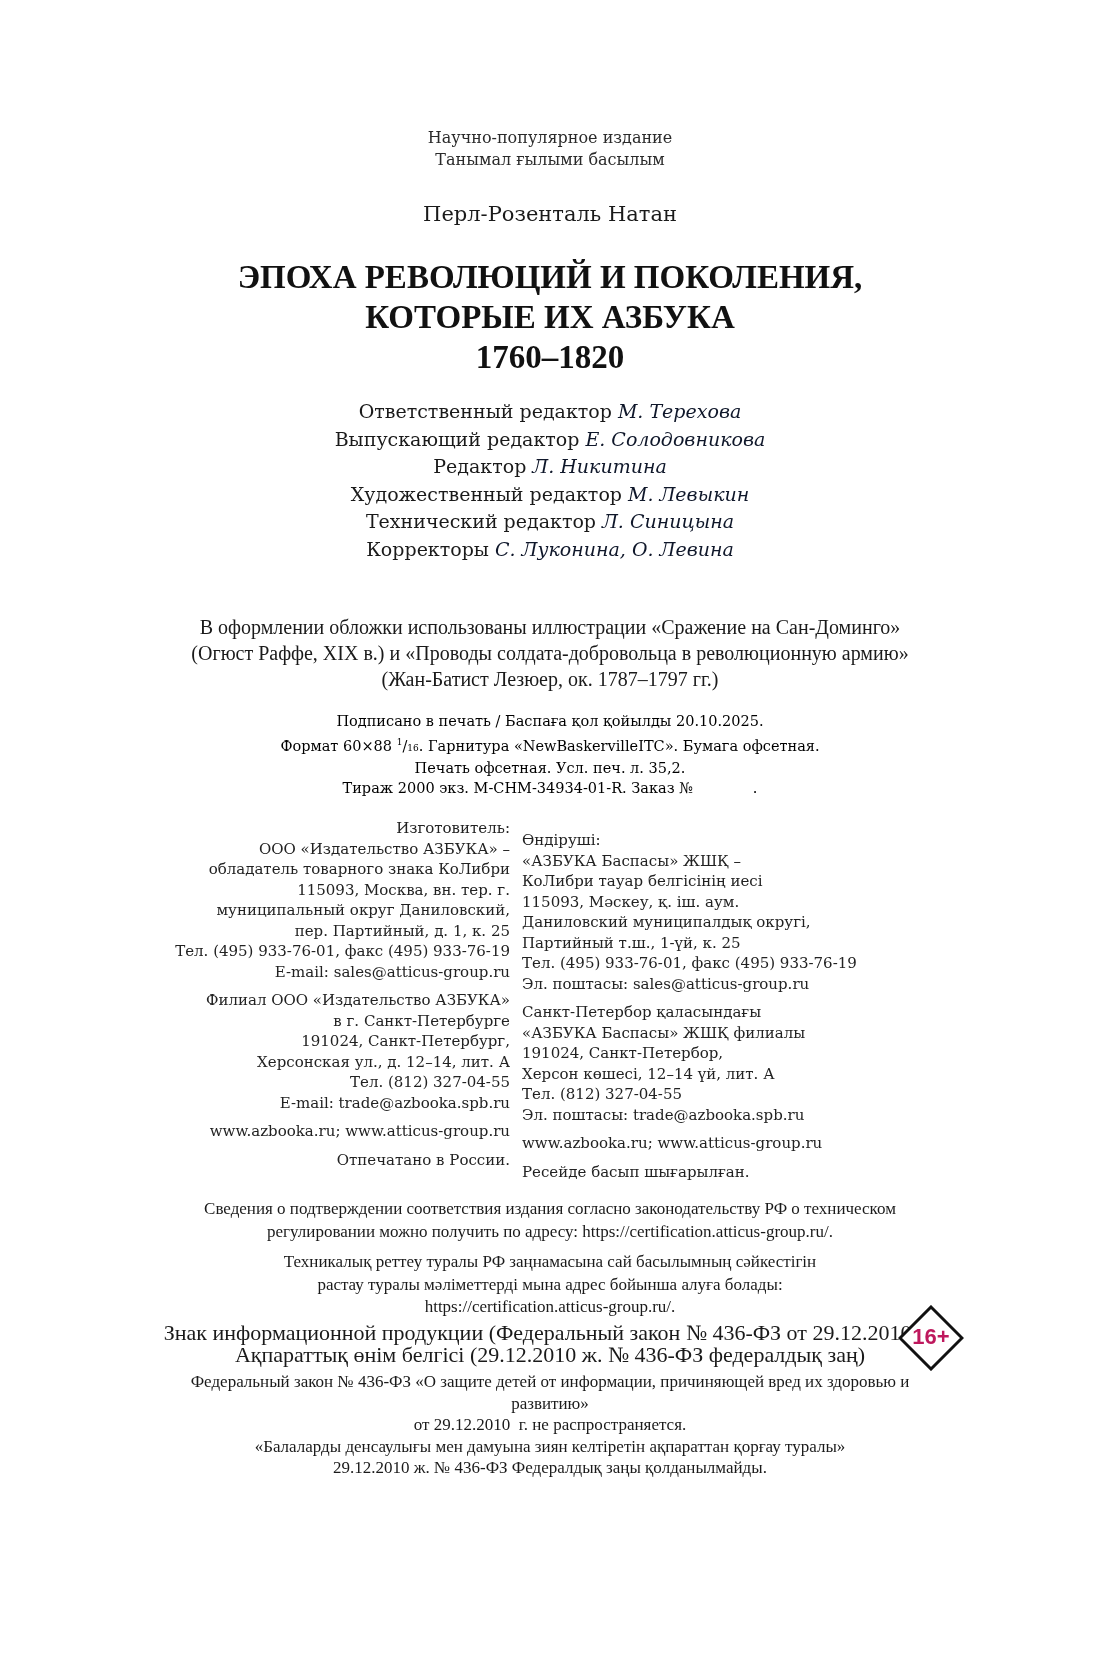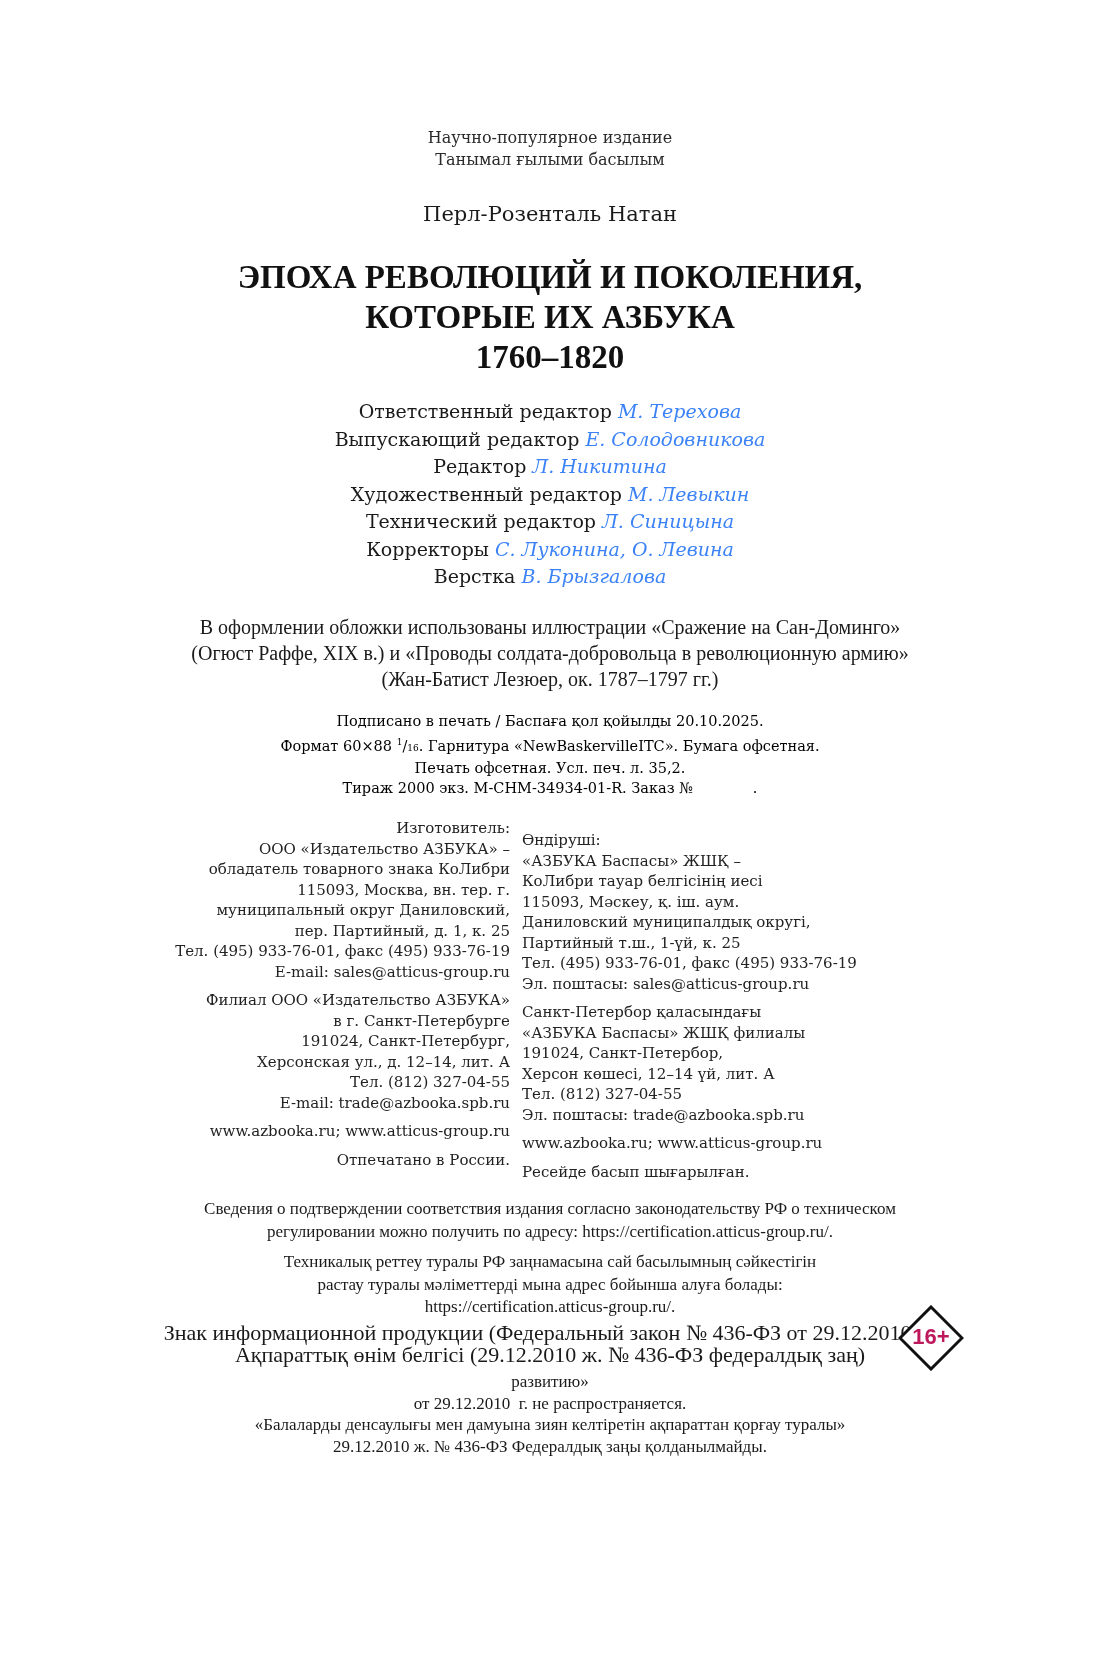--- a/index.html
+++ b/index.html
@@ -4,21 +4,21 @@
 <style>
   html, body { margin: 0; padding: 0; background: #ffffff; }
   body { width: 1100px; height: 1669px; position: relative; overflow: hidden;
          font-family: "DejaVu Serif", "Liberation Serif", serif; color: #1a1a1a; }
   .abs { position: absolute; left: 0; width: 1100px; text-align: center; }
   .series { top: 127px; font-size: 16px; line-height: 22px; color: #2a2a2a; }
   .author { top: 200px; font-size: 21px; line-height: 28px; }
   .title { top: 257px; font-family: "Liberation Serif", serif; font-weight: bold;
            font-size: 33px; line-height: 40px; letter-spacing: 0px; color: #111; }
   .credits { top: 398px; font-size: 19px; line-height: 27.5px; }
-  .credits i { font-style: italic; color: #3b82f6; margin-left: 6px; }
+  .credits i { font-style: italic; color: #0f172a; margin-left: 6px; }
   .cover { top: 614px; font-family: "Liberation Serif", serif; font-size: 20px; line-height: 26px; }
   .imprint { top: 711px; font-size: 14.5px; line-height: 20.5px; color: #000000; }
   .imprint sup { font-size: 9px; }
   .imprint sub { font-size: 9px; vertical-align: baseline; }
   .cols { position: absolute; top: 818px; left: 0; width: 1100px; font-size: 15px; line-height: 20.5px; color: #222; }
   .col-left { position: absolute; right: 590px; text-align: right; white-space: nowrap; }
   .col-right { position: absolute; left: 522px; text-align: left; white-space: nowrap; margin-top: 12px; }
   .blk { margin-bottom: 8px; }
   .cert { top: 1198px; font-family: Liberation Serif, serif; font-size: 17px; line-height: 22.5px; }
   .cert p { margin: 0 0 8px 0; }
@@ -45,21 +45,20 @@
   <span class="line">1760–1820</span>
 </div>
 
 <div class="abs credits">
   <span class="line"><span>Ответственный редактор</span><i>М. Терехова</i></span>
   <span class="line"><span>Выпускающий редактор</span><i>Е. Солодовникова</i></span>
   <span class="line"><span>Редактор</span><i>Л. Никитина</i></span>
   <span class="line"><span>Художественный редактор</span><i>М. Левыкин</i></span>
   <span class="line"><span>Технический редактор</span><i>Л. Синицына</i></span>
   <span class="line"><span>Корректоры</span><i>С. Луконина, О. Левина</i></span>
-  <span class="line"><span>Верстка</span><i>В. Брызгалова</i></span>
 </div>
 
 <div class="abs cover">
   <span class="line">В оформлении обложки использованы иллюстрации «Сражение на Сан-Доминго»</span>
   <span class="line">(Огюст Раффе, XIX в.) и «Проводы солдата-добровольца в революционную армию»</span>
   <span class="line">(Жан-Батист Лезюер, ок. 1787–1797 гг.)</span>
 </div>
 
 <div class="abs imprint">
   <span class="line">Подписано в печать / Баспаға қол қойылды 20.10.2025.</span>
@@ -131,17 +130,18 @@
   <span class="line">Знак информационной продукции (Федеральный закон № 436-ФЗ от 29.12.2010 г.)</span>
   <span class="line">Ақпараттық өнім белгісі (29.12.2010 ж. № 436-ФЗ федералдық заң)</span>
 </div>
 
 <svg class="badge" viewBox="0 0 66 66">
   <polygon points="33,2 64,33 33,64 2,33" fill="#ffffff" stroke="#111" stroke-width="3"></polygon>
 </svg>
 <div class="badge-label">16+</div>
 
 <div class="abs law">
+  <span class="line">Федеральный закон № 436-ФЗ «О защите детей от информации, причиняющей вред их здоровью и</span>
   <span class="line">развитию»</span>
   <span class="line" style="white-space:pre;">от 29.12.2010  г. не распространяется.</span>
   <span class="line">«Балаларды денсаулығы мен дамуына зиян келтіретін ақпараттан қорғау туралы»</span>
   <span class="line">29.12.2010 ж. № 436-ФЗ Федералдық заңы қолданылмайды.</span>
 </div>
 
 </body></html>

